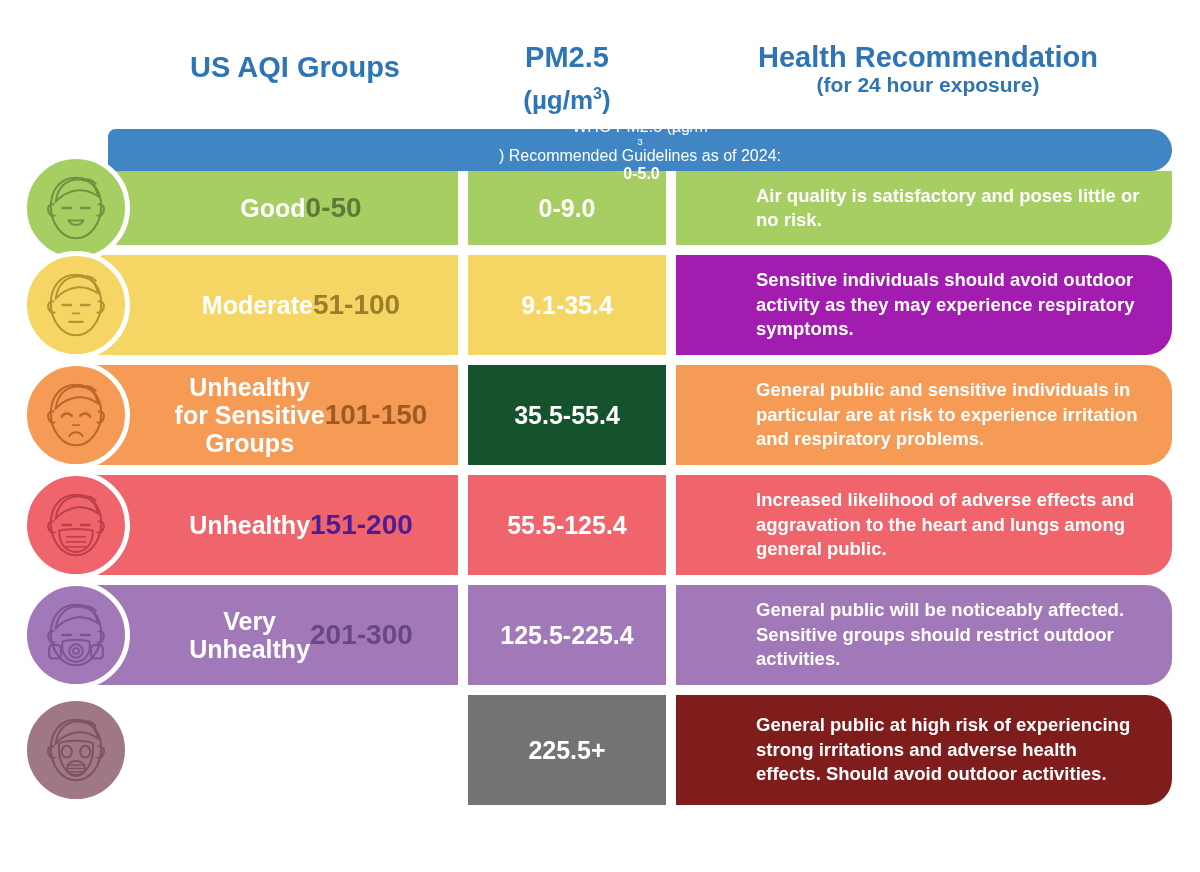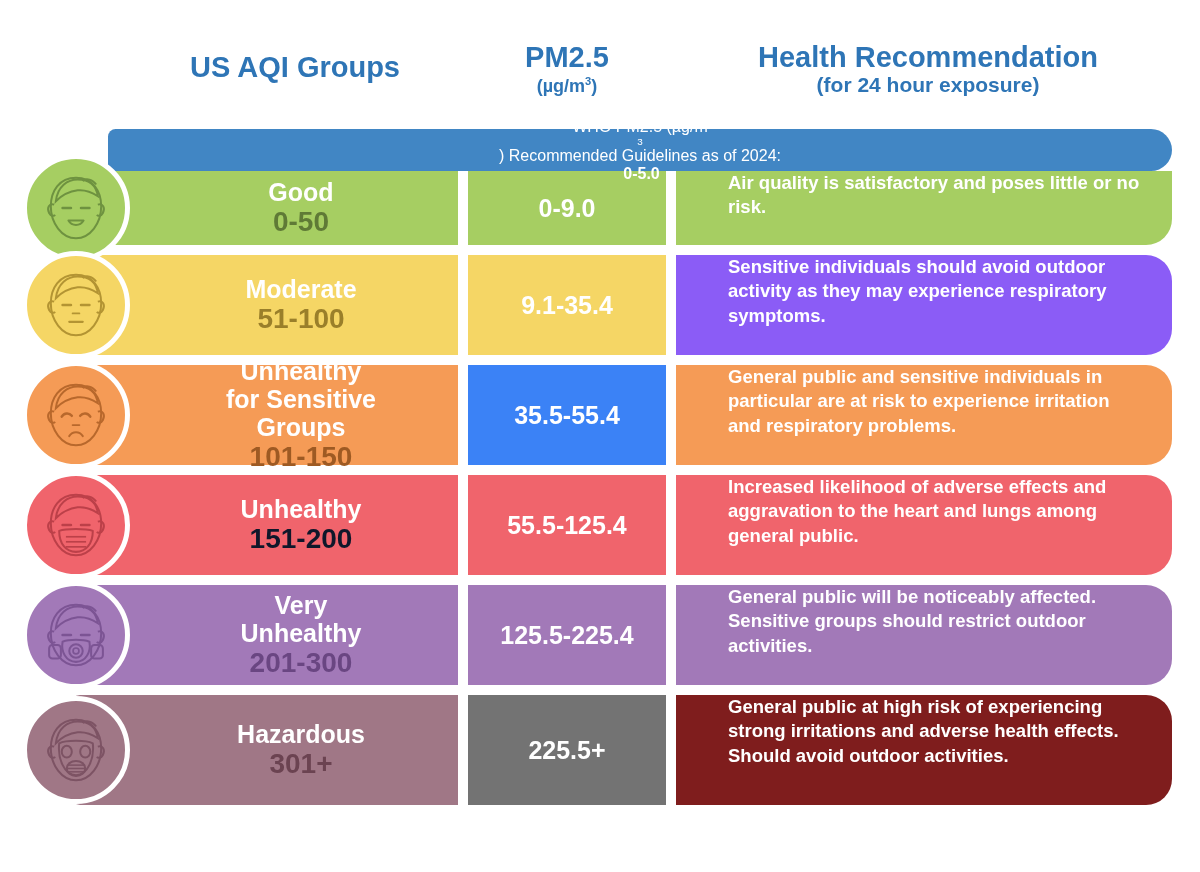--- a/index.html
+++ b/index.html
@@ -22,21 +22,21 @@
   }
   .hdr {
     position: absolute;
     color: #2E75B6;
     font-weight: bold;
     text-align: center;
     line-height: 1.08;
   }
   .hdr-aqi   { left: 130px;  top: 52px;  width: 330px; font-size: 29px; }
   .hdr-pm    { left: 458px;  top: 42px;  width: 218px; font-size: 29px; }
-  .hdr-pm .sub   { font-size: 18px; display: block; margin-top: 2px; }
+  .hdr-pm .sub   { font-size: 26px; display: block; margin-top: 12px; }
   .hdr-health{ left: 676px;  top: 42px;  width: 504px; font-size: 29px; }
   .hdr-health .sub { font-size: 21px; display: block; margin-top: 1px; }
   sup { font-size: 0.62em; vertical-align: super; }
 
   
   .banner {
     position: absolute;
     left: 108px; top: 129px;
     width: 1064px; height: 42px;
     background: #4186C4;
@@ -70,21 +70,20 @@
   
   .bar-level {
     left: 70px;
     width: 388px;
     border-top-left-radius: 10px;
     border-bottom-left-radius: 10px;
     display: flex;
     align-items: center;
     justify-content: center;
     padding-left: 74px;
-    flex-direction: column;
   }
   .level-name {
     color: #ffffff;
     font-weight: bold;
     font-size: 25px;
     text-align: center;
     line-height: 1.12;
     white-space: pre-line;
   }
   .level-range {
@@ -109,20 +108,22 @@
     white-space: nowrap;
   }
 
   
   .bar-rec {
     left: 676px;
     width: 496px;
     border-top-right-radius: 26px;
     border-bottom-right-radius: 26px;
     display: flex;
+    align-items: center;
+    padding-left: 28px;
   }
   .rec-text {
     color: #ffffff;
     font-weight: bold;
     font-size: 18.5px;
     line-height: 1.32;
     padding: 0 26px 0 52px;
   }
 
   
@@ -206,21 +207,21 @@
         </div>
       </div>
       <div class="row h-mod">
         <div class="bar bar-level" style="background:#F5D665">
           <span class="level-name">Moderate</span>
           <span class="level-range" style="color:#9A7F2A">51-100</span>
         </div>
         <div class="bar bar-pm" style="background:#F5D665">
           <span class="pm-value">9.1-35.4</span>
         </div>
-        <div class="bar bar-rec" style="background:#8b5cf6">
+        <div class="bar bar-rec" style="background:#a21caf">
           <span class="rec-text">Sensitive individuals should avoid outdoor activity as they may experience respiratory symptoms.</span>
         </div>
         <div class="avatar" style="background:#F5D665">
           <svg viewBox="0 0 100 96" xmlns="http://www.w3.org/2000/svg">
             <path d="M50 12 C30 12 20 28 20 46 C20 66 33 84 50 84 C67 84 80 66 80 46 C80 28 70 12 50 12 Z" fill="none" stroke="#B39433" stroke-width="2.4"></path>
             <path d="M24 44 C18 42 15 48 18 54 C20 58 24 58 25 56" fill="none" stroke="#B39433" stroke-width="2.4"></path>
             <path d="M76 44 C82 42 85 48 82 54 C80 58 76 58 75 56" fill="none" stroke="#B39433" stroke-width="2.4"></path>
             <path d="M26 40 C28 22 40 14 52 14 C64 14 74 20 76 34 C70 30 62 26 52 27 C44 28 34 32 26 40 Z" fill="none" stroke="#B39433" stroke-width="2.4"></path>
             <path d="M58 16 C62 12 70 14 74 20" fill="none" stroke="#B39433" stroke-width="2.4"></path>
             <line x1="34" y1="48" x2="44" y2="48" stroke="#B39433" stroke-width="3" stroke-linecap="round"></line>
@@ -230,21 +231,21 @@
           </svg>
         </div>
       </div>
       <div class="row h-usg">
         <div class="bar bar-level" style="background:#F59B56">
           <span class="level-name">Unhealthy
 for Sensitive
 Groups</span>
           <span class="level-range" style="color:#9E5A23">101-150</span>
         </div>
-        <div class="bar bar-pm" style="background:#3b82f6">
+        <div class="bar bar-pm" style="background:#14532d">
           <span class="pm-value">35.5-55.4</span>
         </div>
         <div class="bar bar-rec" style="background:#F59B56">
           <span class="rec-text">General public and sensitive individuals in particular are at risk to experience irritation and respiratory problems.</span>
         </div>
         <div class="avatar" style="background:#F59B56">
           <svg viewBox="0 0 100 96" xmlns="http://www.w3.org/2000/svg">
             <path d="M50 12 C30 12 20 28 20 46 C20 66 33 84 50 84 C67 84 80 66 80 46 C80 28 70 12 50 12 Z" fill="none" stroke="#B8682C" stroke-width="2.4"></path>
             <path d="M24 44 C18 42 15 48 18 54 C20 58 24 58 25 56" fill="none" stroke="#B8682C" stroke-width="2.4"></path>
             <path d="M76 44 C82 42 85 48 82 54 C80 58 76 58 75 56" fill="none" stroke="#B8682C" stroke-width="2.4"></path>
@@ -253,21 +254,21 @@
             <path d="M33 50 C36 45 42 45 45 49" fill="none" stroke="#B8682C" stroke-width="3" stroke-linecap="round"></path>
             <path d="M55 49 C58 45 64 45 67 50" fill="none" stroke="#B8682C" stroke-width="3" stroke-linecap="round"></path>
             <line x1="46" y1="60" x2="54" y2="60" stroke="#B8682C" stroke-width="2.2" stroke-linecap="round"></line>
             <path d="M42 73 C46 67 54 67 58 73" fill="none" stroke="#B8682C" stroke-width="2.6" stroke-linecap="round"></path>
           </svg>
         </div>
       </div>
       <div class="row h-unh">
         <div class="bar bar-level" style="background:#F0646C">
           <span class="level-name">Unhealthy</span>
-          <span class="level-range" style="color:#0f172a">151-200</span>
+          <span class="level-range" style="color:#4c1d95">151-200</span>
         </div>
         <div class="bar bar-pm" style="background:#F0646C">
           <span class="pm-value">55.5-125.4</span>
         </div>
         <div class="bar bar-rec" style="background:#F0646C">
           <span class="rec-text">Increased likelihood of adverse effects and aggravation to the heart and lungs among general public.</span>
         </div>
         <div class="avatar" style="background:#F0646C">
           <svg viewBox="0 0 100 96" xmlns="http://www.w3.org/2000/svg">
             <path d="M50 12 C30 12 20 28 20 46 C20 66 33 84 50 84 C67 84 80 66 80 46 C80 28 70 12 50 12 Z" fill="none" stroke="#BC4049" stroke-width="2.4"></path>
@@ -307,24 +308,20 @@
             <line x1="56" y1="48" x2="66" y2="48" stroke="#7C5494" stroke-width="3" stroke-linecap="round"></line>
             <path d="M34 56 C42 53 58 53 66 56 C68 68 62 80 50 80 C38 80 32 68 34 56 Z" fill="none" stroke="#7C5494" stroke-width="2.4" stroke-linejoin="round"></path>
             <circle cx="50" cy="67" r="8" fill="none" stroke="#7C5494" stroke-width="2.4"></circle>
             <circle cx="50" cy="67" r="3.5" fill="none" stroke="#7C5494" stroke-width="2"></circle>
             <rect x="18" y="60" width="14" height="16" rx="4" fill="none" stroke="#7C5494" stroke-width="2.4"></rect>
             <rect x="68" y="60" width="14" height="16" rx="4" fill="none" stroke="#7C5494" stroke-width="2.4"></rect>
           </svg>
         </div>
       </div>
       <div class="row h-haz">
-        <div class="bar bar-level" style="background:#A07786">
-          <span class="level-name">Hazardous</span>
-          <span class="level-range" style="color:#6B4351">301+</span>
-        </div>
         <div class="bar bar-pm" style="background:#737373">
           <span class="pm-value">225.5+</span>
         </div>
         <div class="bar bar-rec" style="background:#7f1d1d">
           <span class="rec-text">General public at high risk of experiencing strong irritations and adverse health effects. Should avoid outdoor activities.</span>
         </div>
         <div class="avatar" style="background:#A07786">
           <svg viewBox="0 0 100 96" xmlns="http://www.w3.org/2000/svg">
             <path d="M50 12 C30 12 20 28 20 46 C20 66 33 84 50 84 C67 84 80 66 80 46 C80 28 70 12 50 12 Z" fill="none" stroke="#7D5364" stroke-width="2.4"></path>
             <path d="M24 44 C18 42 15 48 18 54 C20 58 24 58 25 56" fill="none" stroke="#7D5364" stroke-width="2.4"></path>

